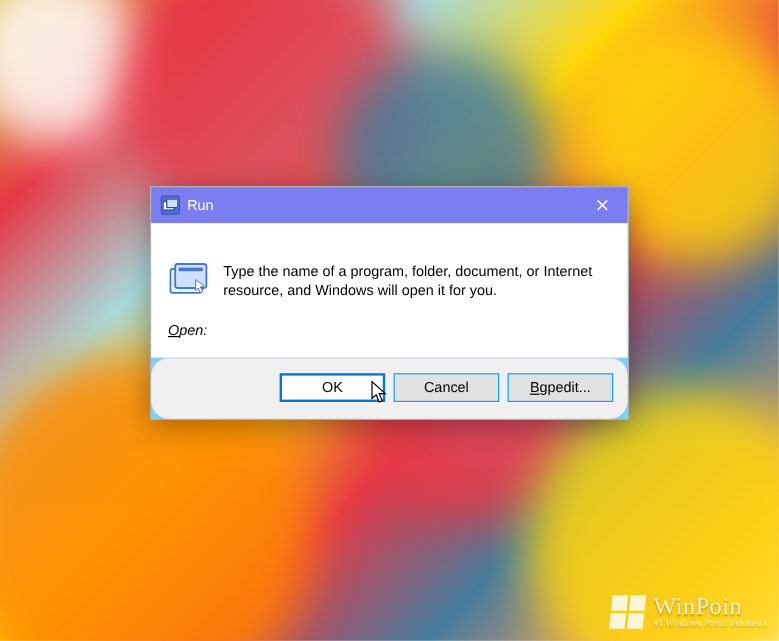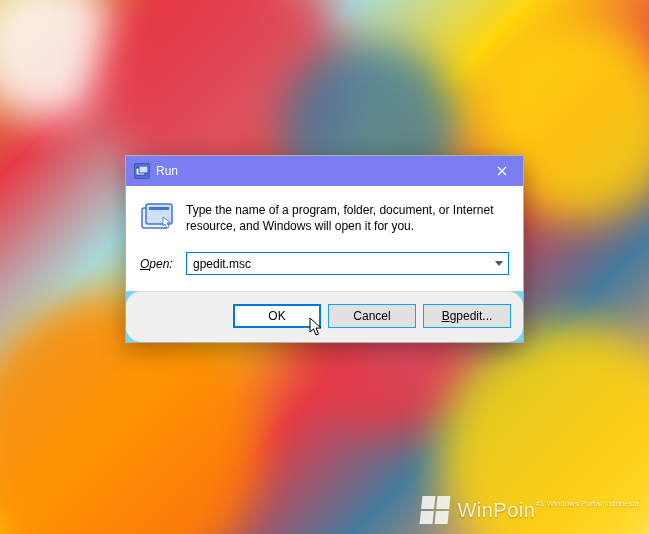--- a/index.html
+++ b/index.html
@@ -53,21 +53,21 @@
     .titlebar-title { flex: 1; font-size: 12px; }
     .close-btn {
       width: 26px; height: 30px;
       display: flex; align-items: center; justify-content: center;
       cursor: default;
     }
     .close-btn svg { width: 10px; height: 10px; }
 
     .dialog-body {
       background: #ffffff;
-      padding: 16px 14px 16px 14px;
+      padding: 32px 14px 16px 14px;
     }
     .instr-row { display: flex; align-items: flex-start; }
     .run-icon {
       width: 36px; flex-shrink: 0;
       display: flex; align-items: center; justify-content: center;
       margin-right: 10px;
     }
     .run-icon svg { width: 34px; height: 30px; }
     .instr-text { font-size: 12px; line-height: 1.35; color: #000; }
 
@@ -122,21 +122,21 @@
       display: flex; align-items: center; gap: 8px;
       color: rgba(255,255,255,0.82);
       text-shadow: 0 1px 2px rgba(0,0,0,0.3);
     }
     .wm-logo {
       width: 28px; height: 28px;
       display: grid; grid-template-columns: 1fr 1fr; grid-template-rows: 1fr 1fr; gap: 2px;
       transform: skewX(-6deg);
     }
     .wm-logo div { background: rgba(255,255,255,0.82); }
-    .wm-text { display: flex; flex-direction: row; line-height: 1; }
+    .wm-text { display: flex; flex-direction: column; line-height: 1; font-family: Liberation Serif, serif; }
     .wm-main { font-size: 20px; font-weight: 300; letter-spacing: 0.5px; }
     .wm-sub { font-size: 8px; opacity: 0.85; }
 
     .cursor {
       position: absolute;
       left: 309px;
       top: 317px;
       width: 18px; height: 22px;
       pointer-events: none;
     }
@@ -179,28 +179,20 @@
           <rect x="5" y="2" width="26" height="20" rx="2" fill="#cfe0ff" stroke="#4477cc" stroke-width="1.5"></rect>
           <rect x="8" y="5" width="20" height="3" fill="#4477cc"></rect>
           <path d="M22 15 l7 5 l-3 1 l2 4 l-2 1 l-2 -4 l-2 2 z" fill="#ffffff" stroke="#4477cc" stroke-width="0.8"></path>
         </svg>
       </span>
       <div class="instr-text">Type the name of a program, folder, document, or Internet resource, and Windows will open it for you.</div>
     </div>
 
     <div class="open-row">
       <div class="open-label"><span class="u">O</span><span>pen:</span></div>
-      <div class="combo">
-        <input type="text" value="gpedit.msc" style="">
-        <span class="combo-btn">
-          <svg viewBox="0 0 8 6">
-              <path d="M0 0 L8 0 L4 5 Z" fill="#555"></path>
-            </svg>
-        </span>
-      </div>
     </div>
   </div>
 
   <div class="dialog-footer">
     <button class="btn btn-default">
         <span>OK</span>
       </button>
     <button class="btn btn-normal">
         <span>Cancel</span>
       </button>

